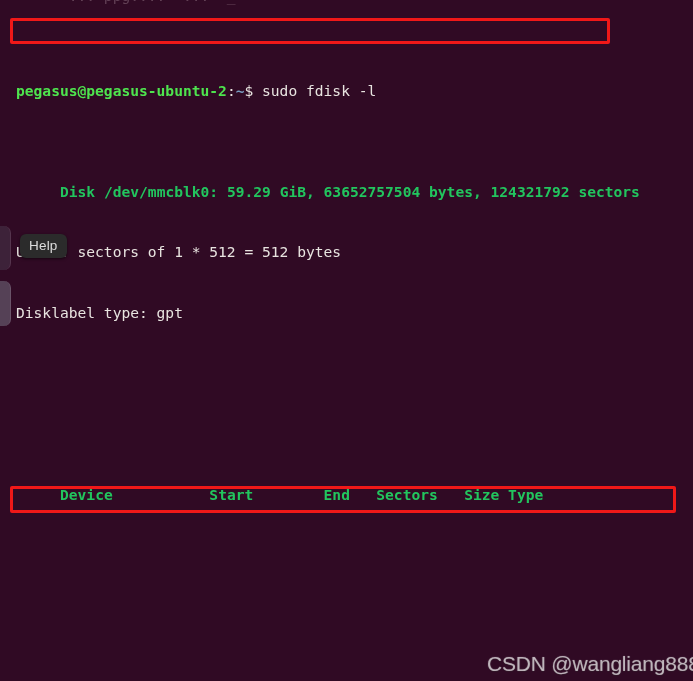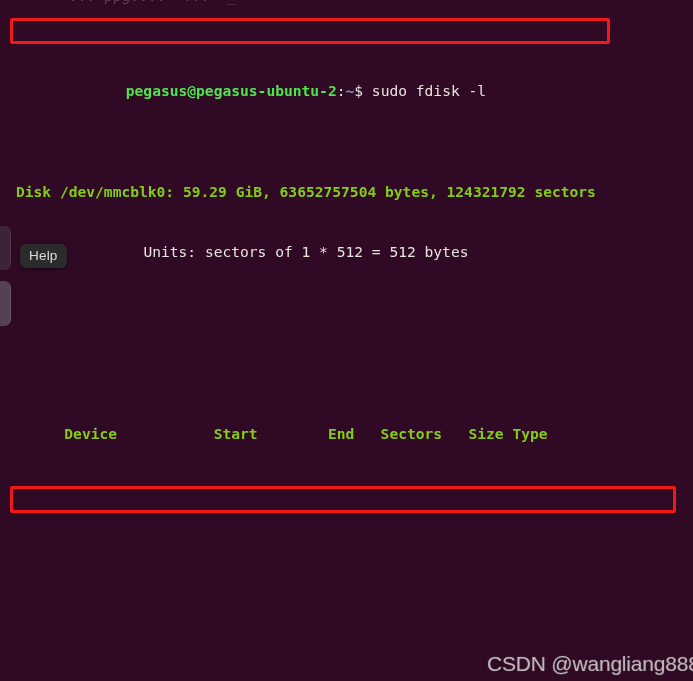--- a/index.html
+++ b/index.html
@@ -23,24 +23,23 @@
   
   .term {
     position: absolute;
     left: 16px;
     top: 0px;
     white-space: pre;
   }
   .line {
     height: 20.2px;
     white-space: pre;
-    text-align: center;
   }
   .blank { height: 20.2px; }
-  .bold { font-weight: bold; color: #84cc16; }
+  .bold { font-weight: bold; color: #22c55e; margin-left: 44px; }
   .green { color: #4ee44e; font-weight: bold; }
   .white { color: #e8e4e0; }
   .prompt-blue { color: #7a9ec2; font-weight: bold; }
 
   
   .ghost {
     position: absolute;
     left: 16px;
     top: -14px;
     white-space: pre;
@@ -75,21 +74,21 @@
   #edge-tab-bottom {
     top: 281px; height: 45px;
     background: #554156;
     border-right: 1px solid #6a5469;
   }
 
   
   #help-tooltip {
     position: absolute;
     left: 20px;
-    top: 244px;
+    top: 234px;
     padding: 3px 9px 4px 9px;
     background: #2b2b2b;
     color: #dcdcdc;
     border-radius: 6px;
     font-family: "Liberation Sans", sans-serif;
     font-size: 13.5px;
     line-height: 17px;
     letter-spacing: .2px;
     box-shadow: 0 1px 3px rgba(0,0,0,.55);
   }
@@ -120,20 +119,21 @@
   <div class="ghost">      ... ppg....  ...  _</div>
 
   <div class="term">
 
     
     <div class="line"><span class="green">pegasus@pegasus-ubuntu-2</span><span class="white">:</span><span class="prompt-blue">~</span><span class="white">$</span><span class="white"> sudo fdisk -l</span></div>
 
     
     <div class="line bold">Disk /dev/mmcblk0: 59.29 GiB, 63652757504 bytes, 124321792 sectors</div>
     <div class="line">Units: sectors of 1 * 512 = 512 bytes</div>
+    <div class="line">Disklabel type: gpt</div>
 
     <div class="blank"></div>
 
     
     <div class="line bold">Device           Start        End   Sectors   Size Type</div>
     
     
     
     
     

